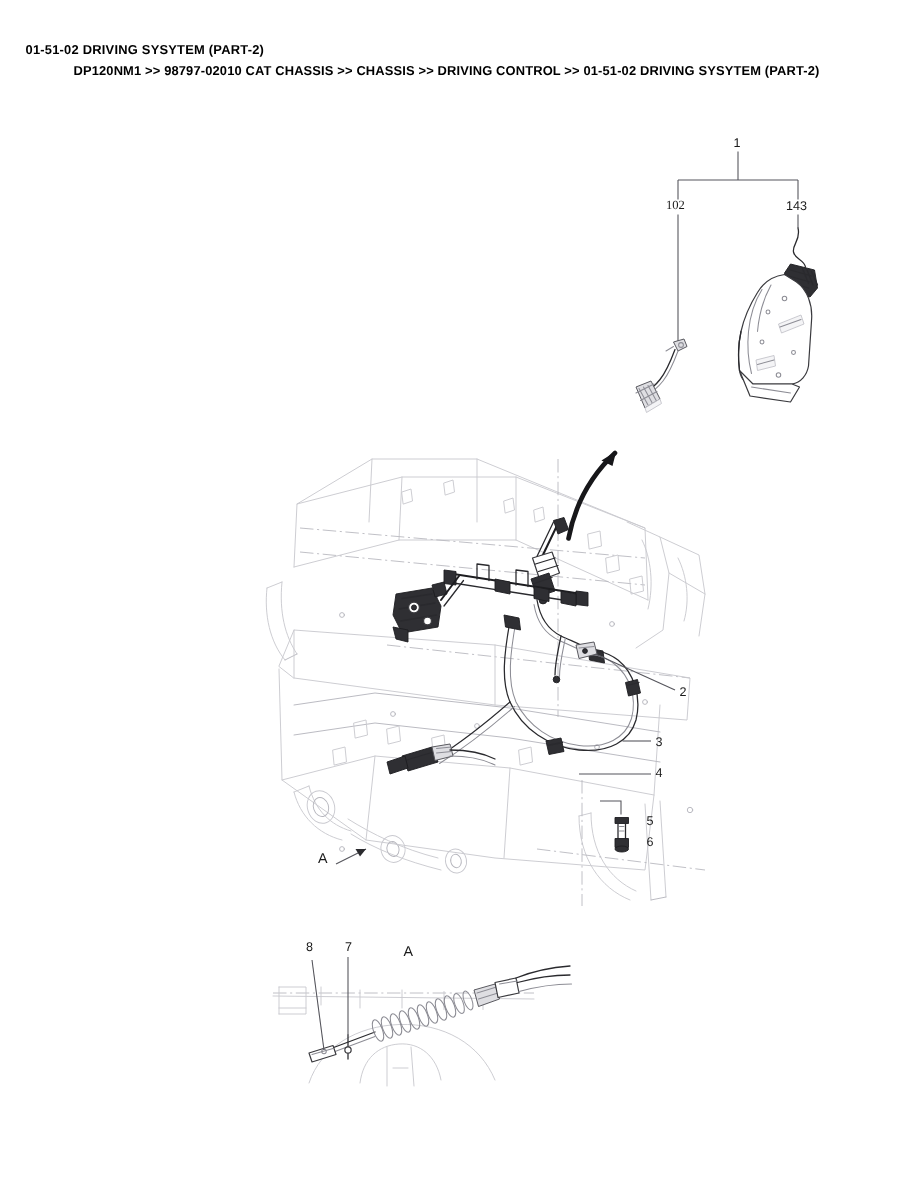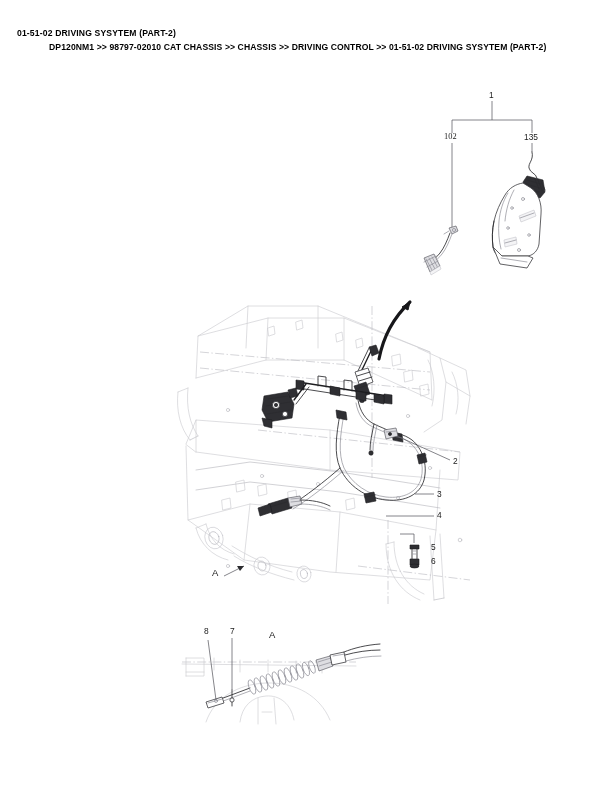--- a/index.html
+++ b/index.html
@@ -429,21 +429,21 @@
     <path class="lead" d="M232,638 L232,690"></path>
     <path class="lead" d="M208,640 L216,700"></path>
   </g>
 
 </svg>
 
 <div class="callout-label" style="left:489px; top:90px;">1</div>
 
 <div class="callout-label" style="left:444px; top:132px;font-family:Liberation Serif, serif;">102</div>
 
-<div class="callout-label" style="left:524px; top:132px;">135</div>
+<div class="callout-label" style="left:524px; top:132px;">143</div>
 
 <div class="callout-label" style="left:453px; top:456px;">2</div>
 
 <div class="callout-label" style="left:437px; top:489px;">3</div>
 
 <div class="callout-label" style="left:437px; top:510px;">4</div>
 
 <div class="callout-label" style="left:431px; top:542px;">5</div>
 
 <div class="callout-label" style="left:431px; top:556px;">6</div>

